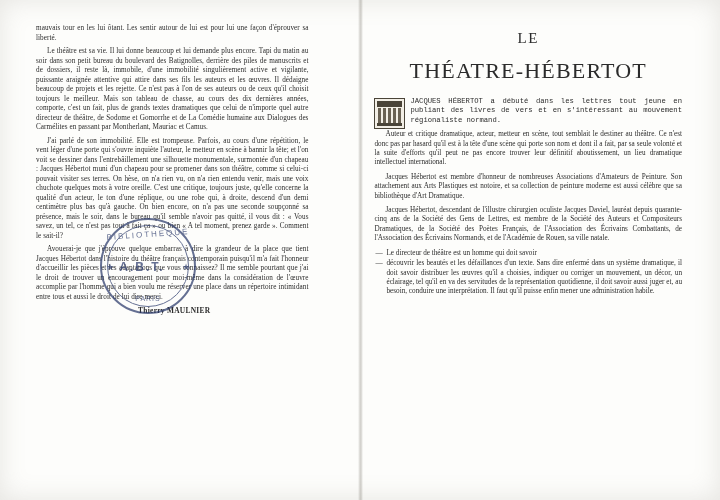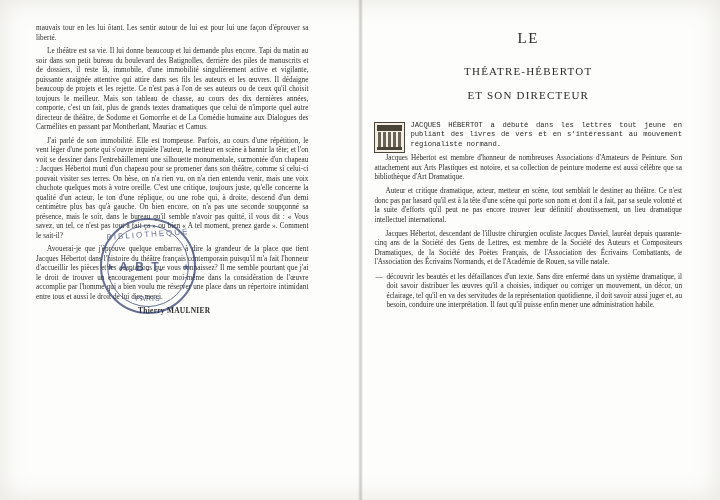--- a/index.html
+++ b/index.html
@@ -83,21 +83,21 @@
     text-align: center;
     margin-top: 6px;
     margin-bottom: 14px;
   }
   .title-le {
     font-size: 15px;
     letter-spacing: 1.5px;
     margin-bottom: 12px;
   }
   .title-main {
-    font-size: 11px;
+    font-size: 22px;
     letter-spacing: 1.2px;
     line-height: 24px;
   }
   .title-main .l2 { display: block; }
   .rcol {
     font-size: 7.2px;
     line-height: 9.4px;
     text-align: justify;
   }
   .rcol p {
@@ -244,40 +244,40 @@
         <span class="star l">★</span>
         <span class="star r">★</span>
       </div>
     </div>
 
     <div class="leaf leaf-right">
       <div class="title-block">
         <div class="title-le">LE</div>
         <div class="title-main">
           <span>THÉATRE-HÉBERTOT</span>
-          <span class="l2">ET SON DIRECTEUR</span>
         </div>
       </div>
 
       <div class="rcol">
         <div class="dropcap">
           <span class="roof"></span>
           <span class="cols">
               <i></i>
               <i></i>
               <i></i>
               <i></i>
               <i></i>
             </span>
           <span class="base"></span>
         </div>
         <p class="noind">JACQUES HÉBERTOT a débuté dans les lettres tout jeune en publiant des livres de vers et en s'intéressant au mouvement régionaliste normand.</p>
+        <p>Auteur et critique dramatique, acteur, metteur en scène, tout semblait le destiner au théâtre. Ce n'est donc pas par hasard qu'il est à la tête d'une scène qui porte son nom et dont il a fait, par sa seule volonté et la suite d'efforts qu'il peut ne pas encore trouver leur définitif aboutissement, un lieu dramatique intellectuel international.</p>
         <p>Jacques Hébertot est membre d'honneur de nombreuses Associations d'Amateurs de Peinture. Son attachement aux Arts Plastiques est notoire, et sa collection de peinture moderne est aussi célèbre que sa bibliothèque d'Art Dramatique.</p>
-        <p>Auteur et critique dramatique, acteur, metteur en scène, tout semblait le destiner au théâtre. Ce n'est donc pas par hasard qu'il est à la tête d'une scène qui porte son nom et dont il a fait, par sa seule volonté et la suite d'efforts qu'il peut ne pas encore trouver leur définitif aboutissement, un lieu dramatique intellectuel international.</p>
         <p>Jacques Hébertot, descendant de l'illustre chirurgien oculiste Jacques Daviel, lauréat depuis quarante-cinq ans de la Société des Gens de Lettres, est membre de la Société des Auteurs et Compositeurs Dramatiques, de la Société des Poètes Français, de l'Association des Écrivains Combattants, de l'Association des Écrivains Normands, et de l'Académie de Rouen, sa ville natale.</p>
         <ul>
+          <li>Le directeur de théâtre est un homme qui doit savoir</li>
           <li>découvrir les beautés et les défaillances d'un texte. Sans dire enfermé dans un système dramatique, il doit savoir distribuer les œuvres qu'il a choisies, indiquer ou corriger un mouvement, un décor, un éclairage, tel qu'il en va des servitudes de la représentation quotidienne, il doit savoir aussi juger et, au besoin, conduire une interprétation. Il faut qu'il puisse enfin mener une administration habile.</li>
         </ul>
       </div>
     </div>
   </div>
   <div class="gutter"></div>
 </div>
 
 </body></html>

